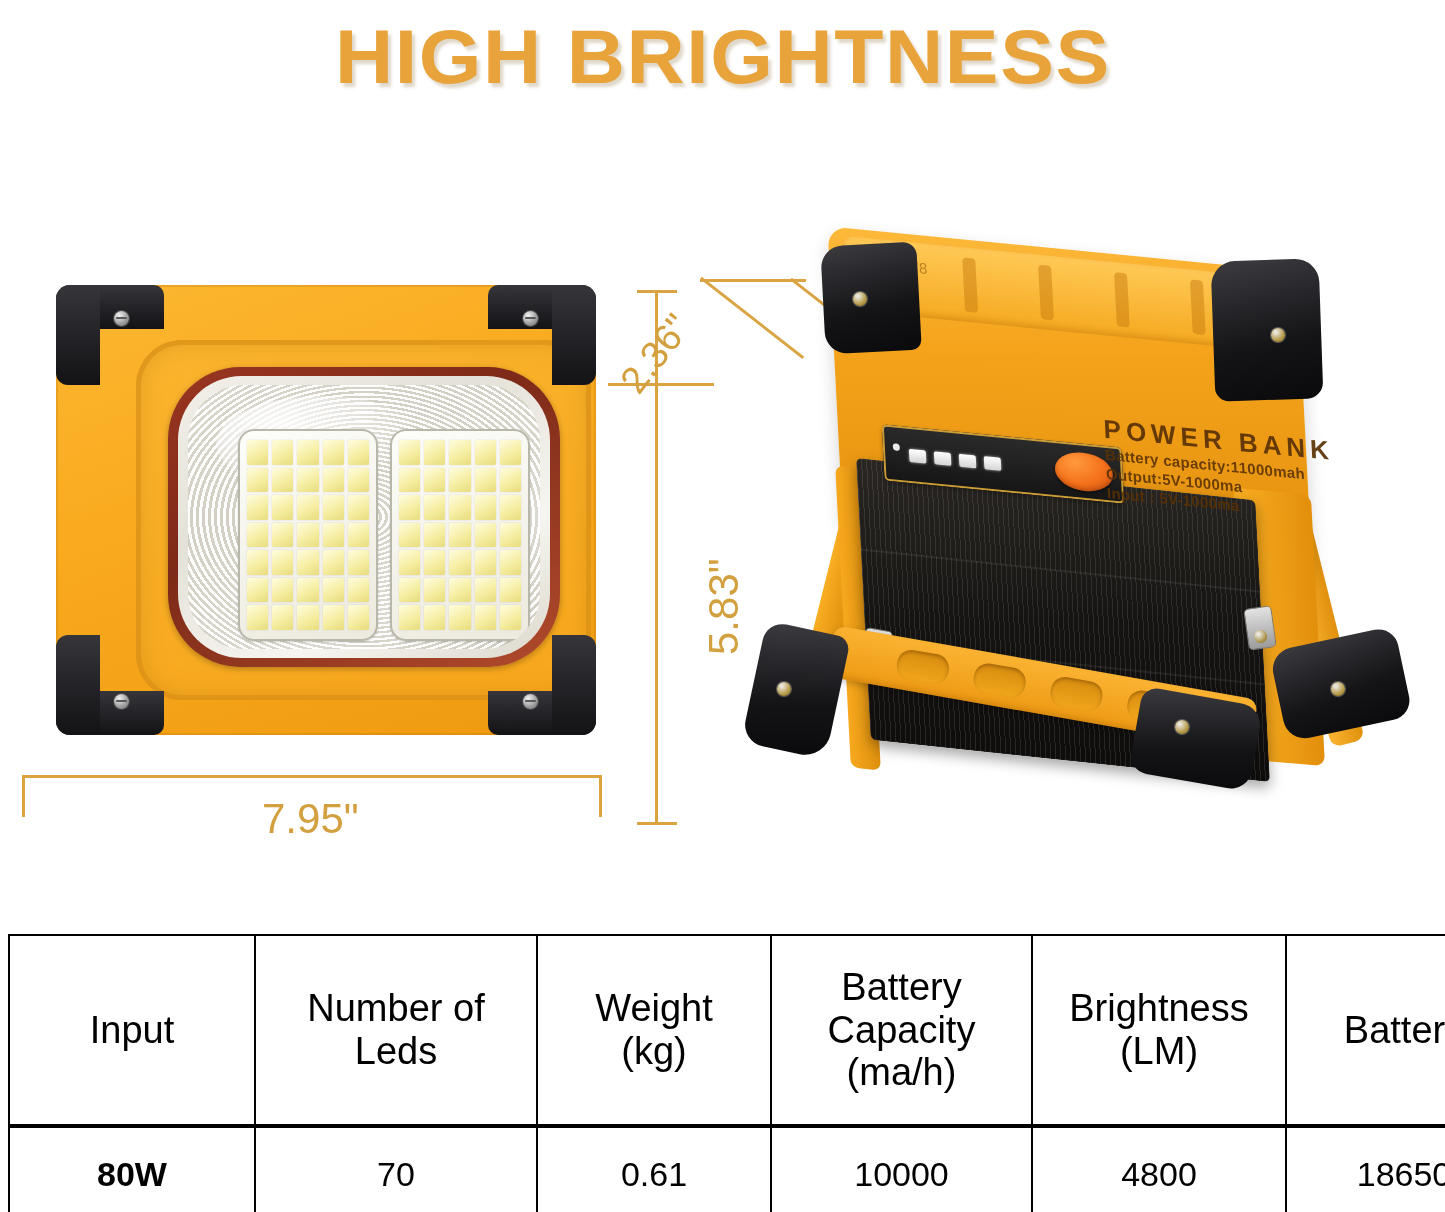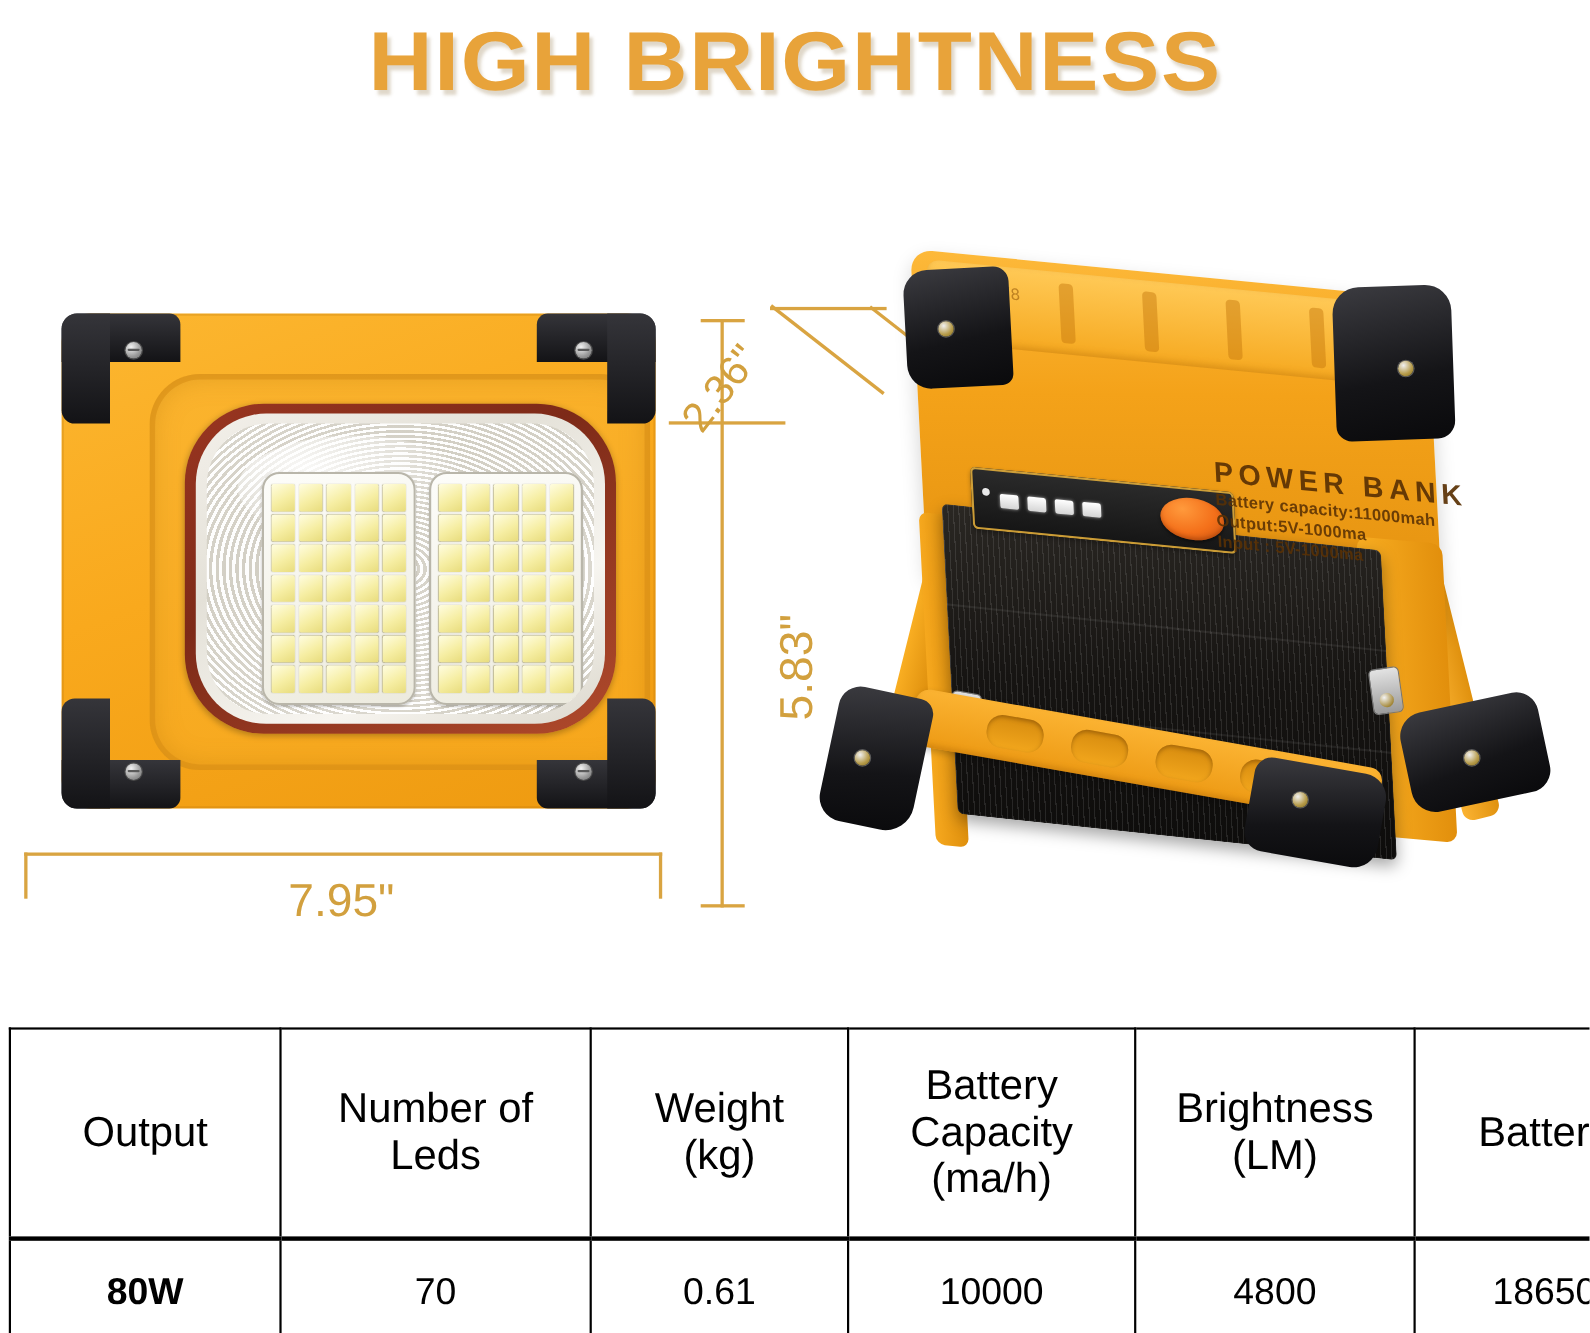--- a/index.html
+++ b/index.html
@@ -486,21 +486,21 @@
 
       <div class="bbump" style="left:542px;top:408px;width:128px;height:92px;border-radius:22px 20px 20px 22px;transform:rotate(-12deg);"></div>
       <div class="bscrew" style="left:596px;top:452px;"></div>
     </div>
   </div>
 </div>
 
 <table class="spec-table">
   <thead>
     <tr>
-      <td class="col-w1">Output</td>
+      <td class="col-w1">Input</td>
       <td class="col-w2">Number of<br>Leds</td>
       <td class="col-w3">Weight<br>(kg)</td>
       <td class="col-w4">Battery<br>Capacity<br>(ma/h)</td>
       <td class="col-w5">Brightness<br>(LM)</td>
       <td class="col-w6">Battery</td>
     </tr>
   </thead>
   <tbody>
     <tr>
       <td class="first-val">80W</td>

